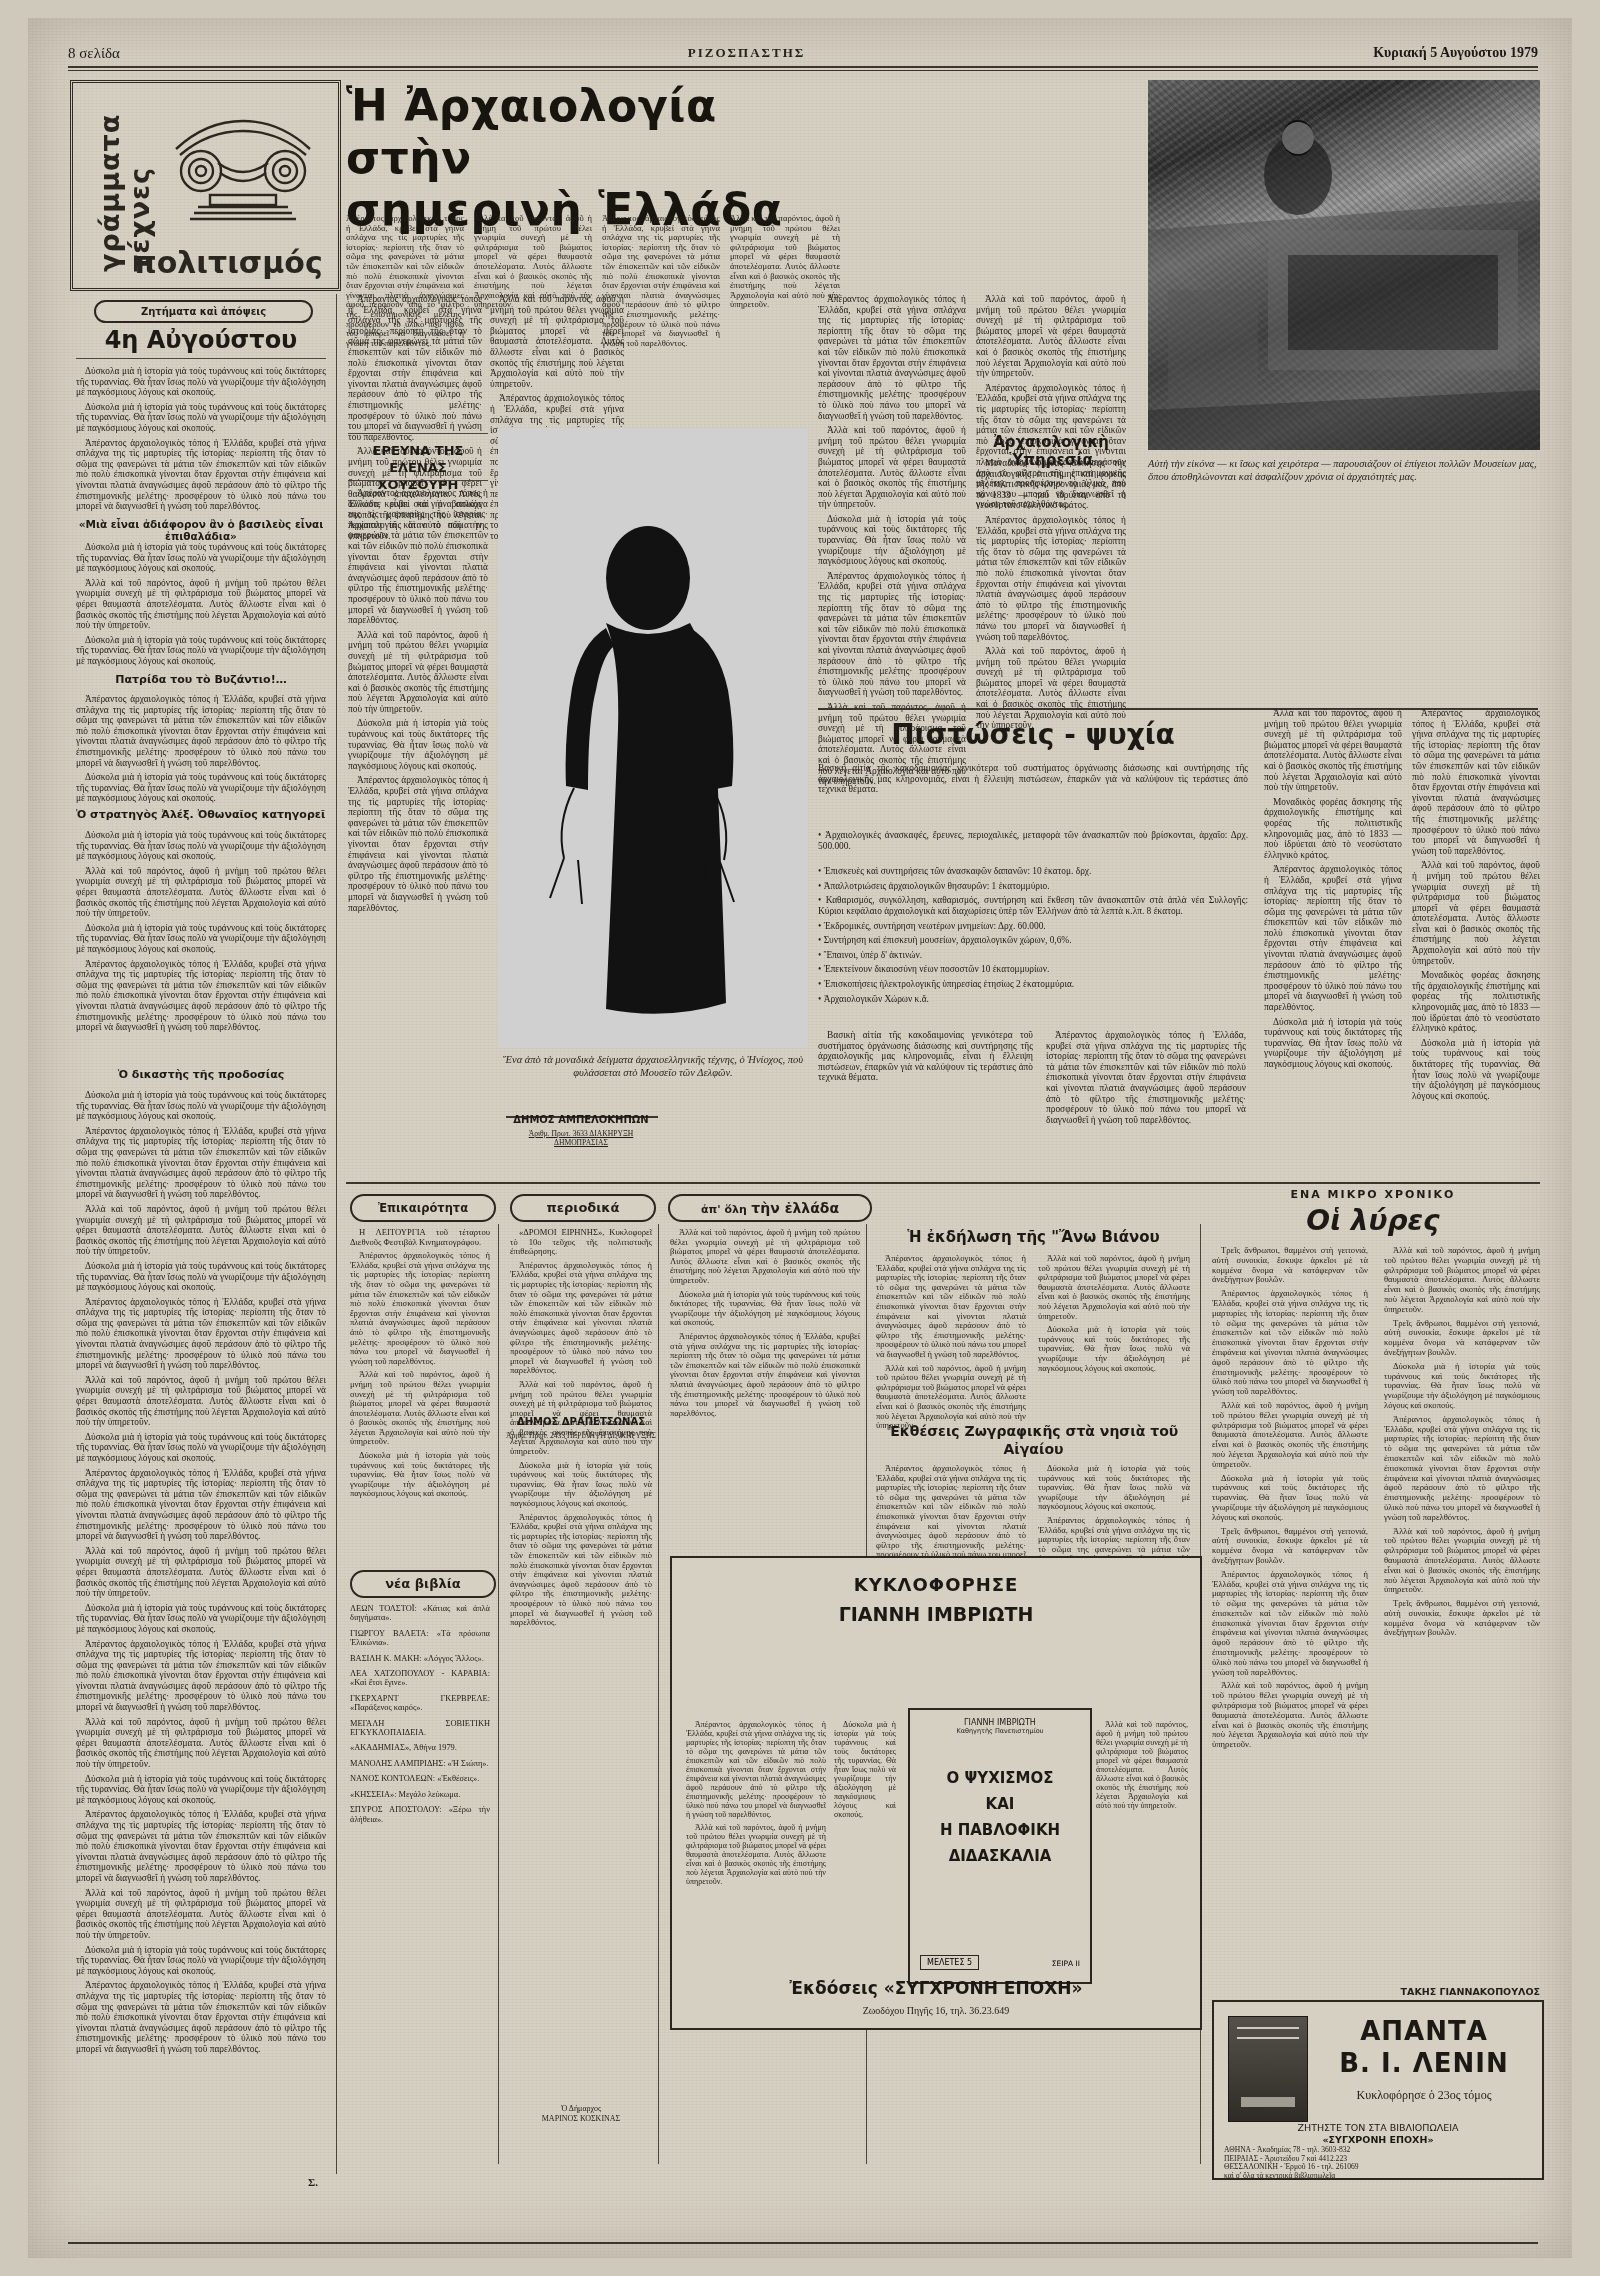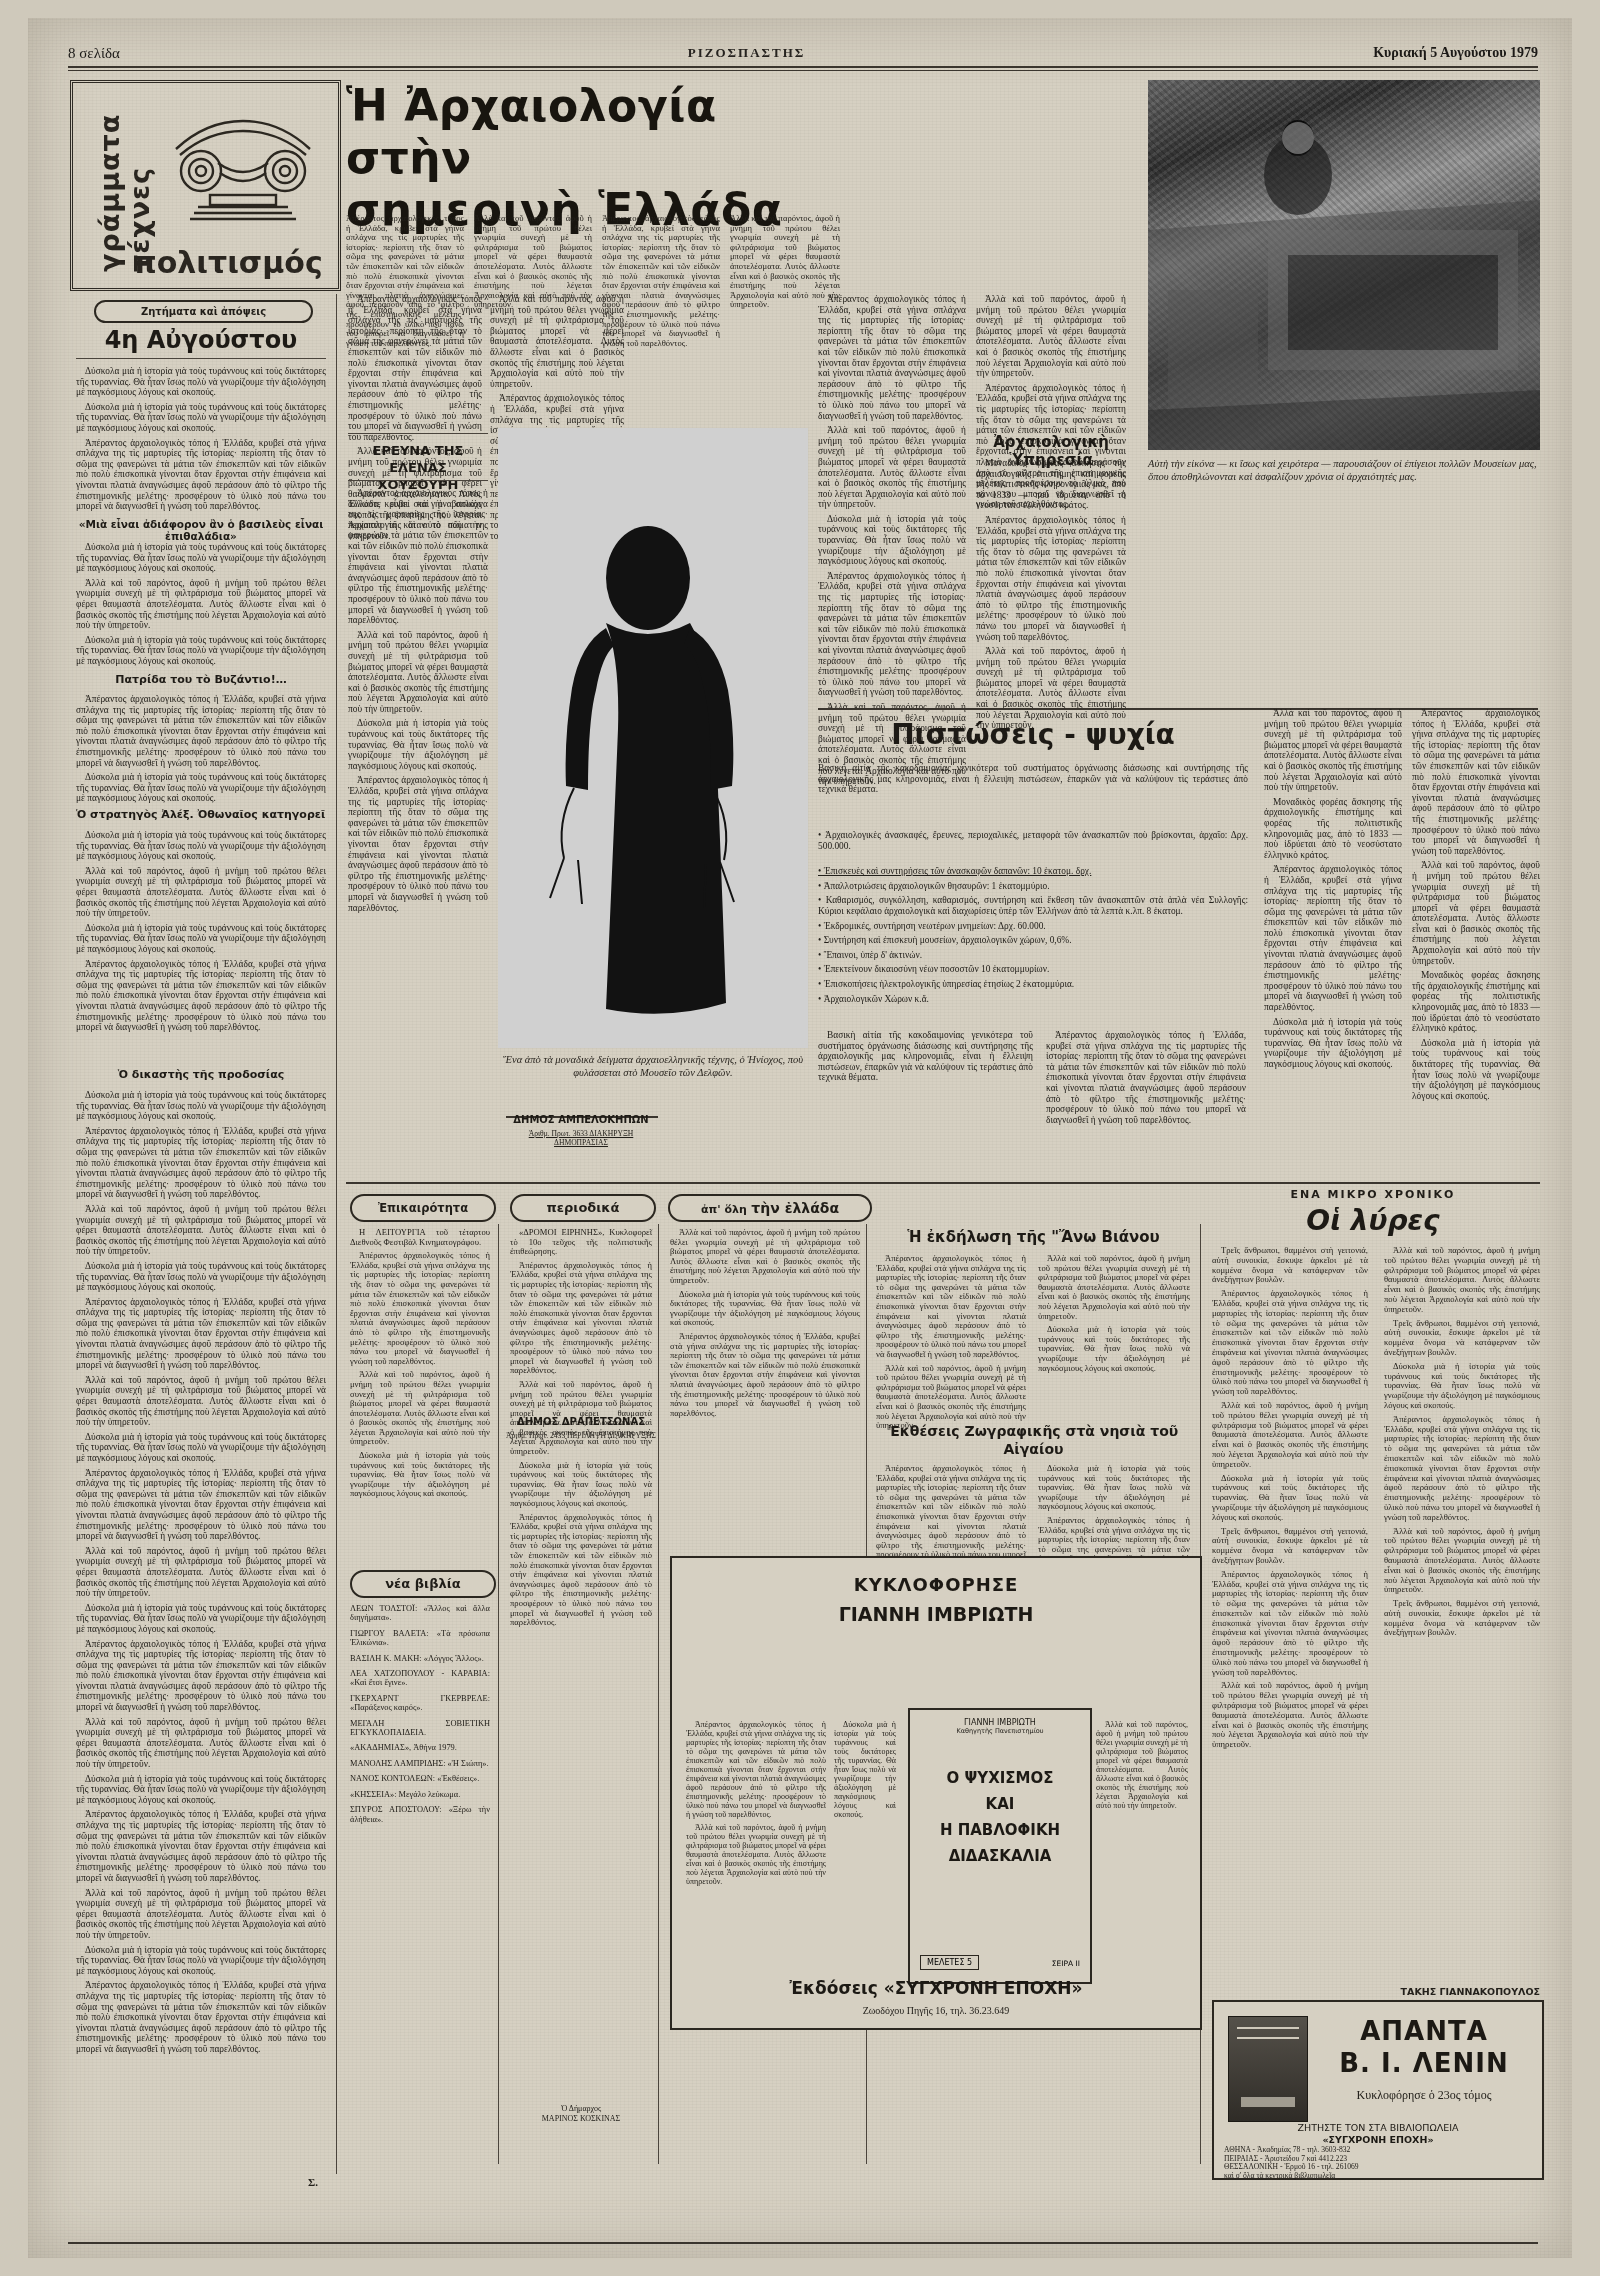--- a/index.html
+++ b/index.html
@@ -216,21 +216,21 @@
     <p>Μοναδικὸς φορέας ἄσκησης τῆς ἀρχαιολογικῆς ἐπιστήμης καὶ φορέας τῆς πολιτιστικῆς κληρονομιᾶς μας, ἀπὸ τὸ 1833 — ποὺ ἱδρύεται ἀπὸ τὸ νεοσύστατο ἑλληνικὸ κράτος.</p>
     <p>Ἀπέραντος ἀρχαιολογικὸς τόπος ἡ Ἑλλάδα, κρυβεί στὰ γήινα σπλάχνα της τὶς μαρτυρίες τῆς ἱστορίας· περίοπτη τῆς ὅταν τὸ σῶμα της φανερώνει τὰ μάτια τῶν ἐπισκεπτῶν καὶ τῶν εἰδικῶν πιὸ πολὺ ἐπισκοπικὰ γίνονται ὅταν ἔρχονται στὴν ἐπιφάνεια καὶ γίνονται πλατιὰ ἀναγνώσιμες ἀφοῦ περάσουν ἀπὸ τὸ φίλτρο τῆς ἐπιστημονικῆς μελέτης· προσφέρουν τὸ ὑλικὸ ποὺ πάνω του μπορεῖ νὰ διαγνωσθεῖ ἡ γνώση τοῦ παρελθόντος.</p>
     <p>Ἀλλὰ καὶ τοῦ παρόντος, ἀφοῦ ἡ μνήμη τοῦ πρώτου θέλει γνωριμία συνεχὴ μὲ τὴ φιλτράρισμα τοῦ βιώματος μπορεῖ νὰ φέρει θαυμαστὰ ἀποτελέσματα. Λυτὸς ἄλλωστε εἶναι καὶ ὁ βασικὸς σκοπὸς τῆς ἐπιστήμης ποὺ λέγεται Ἀρχαιολογία καὶ αὐτὸ ποὺ τὴν ὑπηρετοῦν.</p>
   </div>
 
   <div class="hrule" style="left:790px;top:690px;width:720px;height:2px;background:#3a352e;"></div>
   <div class="sect-title" style="position:absolute;left:790px;top:700px;width:430px;font-size:28px;">Πιστώσεις - ψυχία</div>
   <div class="col" style="left:790px;top:745px;width:430px;height:60px;">Βασικὴ αἰτία τῆς κακοδαιμονίας γενικότερα τοῦ συστήματος ὀργάνωσης διάσωσης καὶ συντήρησης τῆς ἀρχαιολογικῆς μας κληρονομιᾶς, εἶναι ἡ ἔλλειψη πιστώσεων, ἐπαρκῶν γιὰ νὰ καλύψουν τὶς τεράστιες ἀπὸ τεχνικὰ θέματα.</div>
   <div class="col" style="left:790px;top:812px;width:430px;height:200px;" id="credits-bullets">
         <p style="text-indent: 0px; margin: 0px 0px 1px;">• Ἀρχαιολογικὲς ἀνασκαφές, ἔρευνες, περιοχαλικές, μεταφορὰ τῶν ἀνασκαπτῶν ποὺ βρίσκονται, ἀρχαῖο: Δρχ. 500.000.</p>
-        <p style="text-indent: 0px; margin: 15px 0px 4px; text-decoration: underline;">• Ἐπισκευὲς καὶ συντηρήσεις τῶν ἀνασκαφῶν δαπανῶν: 10 ἑκατομ. δρχ.</p>
+        <p style="text-indent: 0px; margin: 15px 0px 4px;">• Ἐπισκευὲς καὶ συντηρήσεις τῶν ἀνασκαφῶν δαπανῶν: 10 ἑκατομ. δρχ.</p>
         <p style="text-indent: 0px; margin: 0px 0px 4px;">• Ἀπαλλοτριώσεις ἀρχαιολογικῶν θησαυρῶν: 1 ἑκατομμύριο.</p>
         <p style="text-indent: 0px; margin: 0px 0px 4px;">• Καθαρισμός, συγκόλληση, καθαρισμός, συντήρηση καὶ ἔκθεση τῶν ἀνασκαπτῶν στὰ ἁπλὰ νέα Συλλογῆς: Κύριοι κεφάλαιο ἀρχαιολογικὰ καὶ διαχωρίσεις ὑπὲρ τῶν Ἑλλήνων ἀπὸ τὰ λεπτὰ κ.λπ. 8 ἑκατομ.</p>
         <p style="text-indent: 0px; margin: 0px 0px 4px;">• Ἐκδρομικές, συντήρηση νεωτέρων μνημείων: Δρχ. 60.000.</p>
         <p style="text-indent: 0px; margin: 0px 0px 4px;">• Συντήρηση καὶ ἐπισκευὴ μουσείων, ἀρχαιολογικῶν χώρων, 0,6%.</p>
         <p style="text-indent: 0px; margin: 0px 0px 4px;">• Ἔπαινοι, ὑπὲρ δ' ἀκτινών.</p>
         <p style="text-indent: 0px; margin: 0px 0px 4px;">• Ἐπεκτείνουν δικαιοσύνη νέων ποσοστῶν 10 ἑκατομμυρίων.</p>
         <p style="text-indent: 0px; margin: 0px 0px 4px;">• Ἐπισκοπήσεις ἡλεκτρολογικῆς ὑπηρεσίας ἐτησίως 2 ἑκατομμύρια.</p>
         <p style="text-indent: 0px; margin: 0px 0px 4px;">• Ἀρχαιολογικῶν Χώρων κ.ἄ.</p>
       </div>
   <div class="col" style="left:790px;top:1012px;width:215px;height:140px;">
@@ -269,21 +269,21 @@
 
   <div class="col" style="left:322px;top:1210px;width:140px;height:330px;font-size:8.6px;line-height:9.6px;">
     <p>Η ΛΕΙΤΟΥΡΓΙΑ τοῦ τέταρτου Διεθνοῦς Φεστιβὰλ Κινηματογράφου.</p>
     <p>Ἀπέραντος ἀρχαιολογικὸς τόπος ἡ Ἑλλάδα, κρυβεί στὰ γήινα σπλάχνα της τὶς μαρτυρίες τῆς ἱστορίας· περίοπτη τῆς ὅταν τὸ σῶμα της φανερώνει τὰ μάτια τῶν ἐπισκεπτῶν καὶ τῶν εἰδικῶν πιὸ πολὺ ἐπισκοπικὰ γίνονται ὅταν ἔρχονται στὴν ἐπιφάνεια καὶ γίνονται πλατιὰ ἀναγνώσιμες ἀφοῦ περάσουν ἀπὸ τὸ φίλτρο τῆς ἐπιστημονικῆς μελέτης· προσφέρουν τὸ ὑλικὸ ποὺ πάνω του μπορεῖ νὰ διαγνωσθεῖ ἡ γνώση τοῦ παρελθόντος.</p>
     <p>Ἀλλὰ καὶ τοῦ παρόντος, ἀφοῦ ἡ μνήμη τοῦ πρώτου θέλει γνωριμία συνεχὴ μὲ τὴ φιλτράρισμα τοῦ βιώματος μπορεῖ νὰ φέρει θαυμαστὰ ἀποτελέσματα. Λυτὸς ἄλλωστε εἶναι καὶ ὁ βασικὸς σκοπὸς τῆς ἐπιστήμης ποὺ λέγεται Ἀρχαιολογία καὶ αὐτὸ ποὺ τὴν ὑπηρετοῦν.</p>
     <p>Δύσκολα μιὰ ἡ ἱστορία γιὰ τοὺς τυράννους καὶ τοὺς δικτάτορες τῆς τυραννίας. Θὰ ἦταν ἴσως πολὺ νὰ γνωρίζουμε τὴν ἀξιολόγηση μὲ παγκόσμιους λόγους καὶ σκοπούς.</p>
   </div>
 
   <div class="pill" style="position:absolute;left:322px;top:1552px;width:142px;height:24px;line-height:24px;font-size:13px;">νέα βιβλία</div>
   <div class="col" style="left:322px;top:1586px;width:140px;height:560px;font-size:8.4px;line-height:9.4px;" id="new-books-list">
-        <p style="margin: 0px 0px 6px; text-indent: 0px;">ΛΕΩΝ ΤΟΛΣΤΟΪ: «Ἄλλος καὶ ἄλλα διηγήματα».</p>
+        <p style="margin: 0px 0px 6px; text-indent: 0px;">ΛΕΩΝ ΤΟΛΣΤΟΪ: «Κάτιας καὶ ἁπλὰ διηγήματα».</p>
         <p style="margin: 0px 0px 6px; text-indent: 0px;">ΓΙΩΡΓΟΥ ΒΑΛΕΤΑ: «Τὰ πρόσωπα Ἑλικώνια».</p>
         <p style="margin: 0px 0px 6px; text-indent: 0px;">ΒΑΣΙΛΗ Κ. ΜΑΚΗ: «Λόγγος Ἄλλος».</p>
         <p style="margin: 0px 0px 6px; text-indent: 0px;">ΛΕΑ ΧΑΤΖΟΠΟΥΛΟΥ - ΚΑΡΑΒΙΑ: «Καὶ ἔτσι ἔγινε».</p>
         <p style="margin: 0px 0px 6px; text-indent: 0px;">ΓΚΕΡΧΑΡΝΤ ΓΚΕΡΒΡΕΛΕ: «Παράξενος καιρός».</p>
         <p style="margin: 0px 0px 6px; text-indent: 0px;">ΜΕΓΑΛΗ ΣΟΒΙΕΤΙΚΗ ΕΓΚΥΚΛΟΠΑΙΔΕΙΑ.</p>
         <p style="margin: 0px 0px 6px; text-indent: 0px;">«ΑΚΑΔΗΜΙΑΣ», Ἀθήνα 1979.</p>
         <p style="margin: 0px 0px 6px; text-indent: 0px;">ΜΑΝΟΛΗΣ ΛΑΜΠΡΙΔΗΣ: «Ἡ Σιώπη».</p>
         <p style="margin: 0px 0px 6px; text-indent: 0px;">ΝΑΝΟΣ ΚΟΝΤΟΛΕΩΝ: «Ἐκθέσεις».</p>
         <p style="margin: 0px 0px 6px; text-indent: 0px;">«ΚΗΣΣΕΙΑ»: Μεγάλο λεύκωμα.</p>
         <p style="margin: 0px 0px 6px; text-indent: 0px;">ΣΠΥΡΟΣ ΑΠΟΣΤΟΛΟΥ: «Ξέρω τὴν ἀλήθεια».</p>

